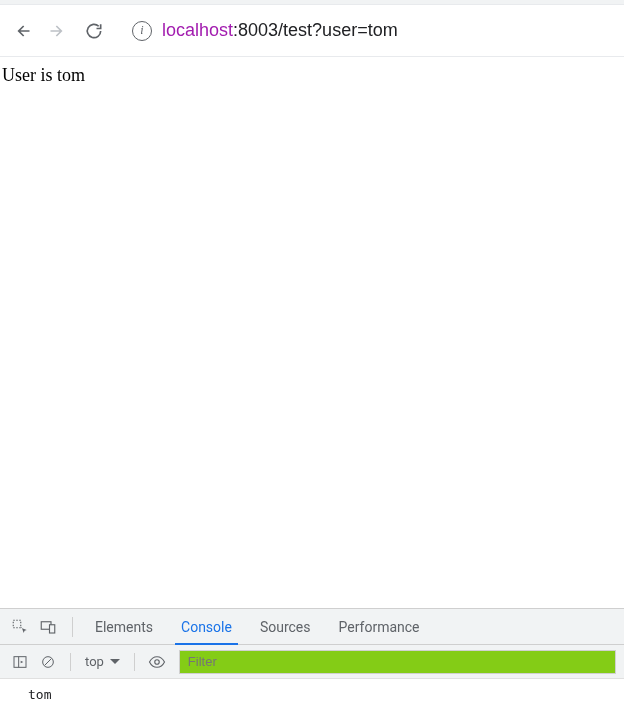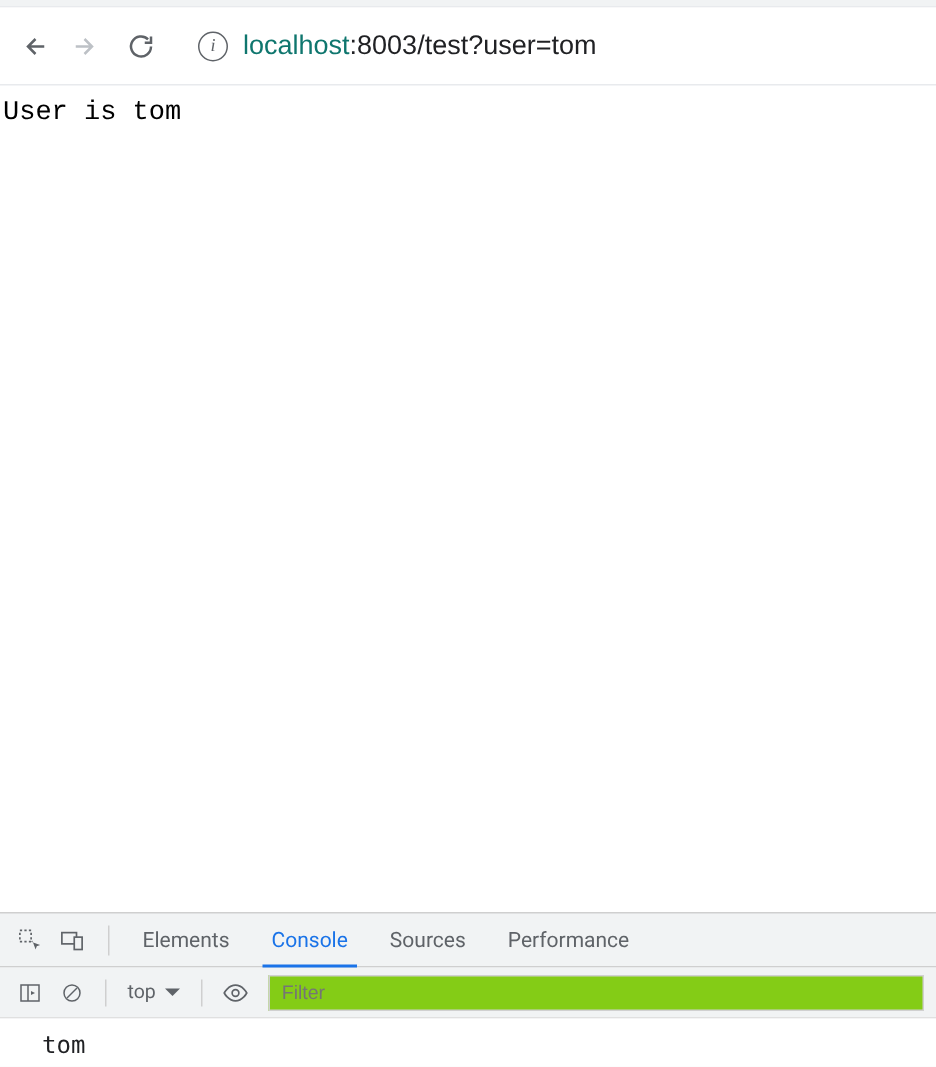--- a/index.html
+++ b/index.html
@@ -54,27 +54,27 @@
       font-size: 12px;
       color: #5f6368;
       font-family: serif;
       font-style: italic;
     }
     .url-text {
       font-size: 18px;
       color: #202124;
       font-family: Arial, sans-serif;
     }
-    .url-host { color: #0f766e; margin-top: 42px; }
+    .url-host { color: #a21caf; margin-top: 42px; }
     .url-path { color: #202124; }
     .page-content {
       flex: 1;
       padding: 8px 2px;
       font-size: 18px;
-      font-family: Liberation Mono, monospace;
+      font-family: Liberation Serif, serif;
       color: #000;
     }
     .devtools {
       border-top: 1px solid #cfcfcf;
       background: #f1f3f4;
     }
     .devtools-tabs {
       display: flex;
       align-items: center;
       height: 36px;
@@ -169,21 +169,21 @@
       padding: 0 8px;
       font-size: 13px;
       color: #5f6368;
       margin-left: 6px;
       outline: none;
     }
     .console-output {
       background: #fff;
       padding: 8px 16px 8px 28px;
       font-family: Menlo, Consolas, monospace;
-      font-size: 16px;
+      font-size: 13px;
       color: #202124;
       height: 32px;
     }
   </style>
 </head>
 <body>
 
 <div class="browser-top"></div>
 
 <div class="toolbar">

